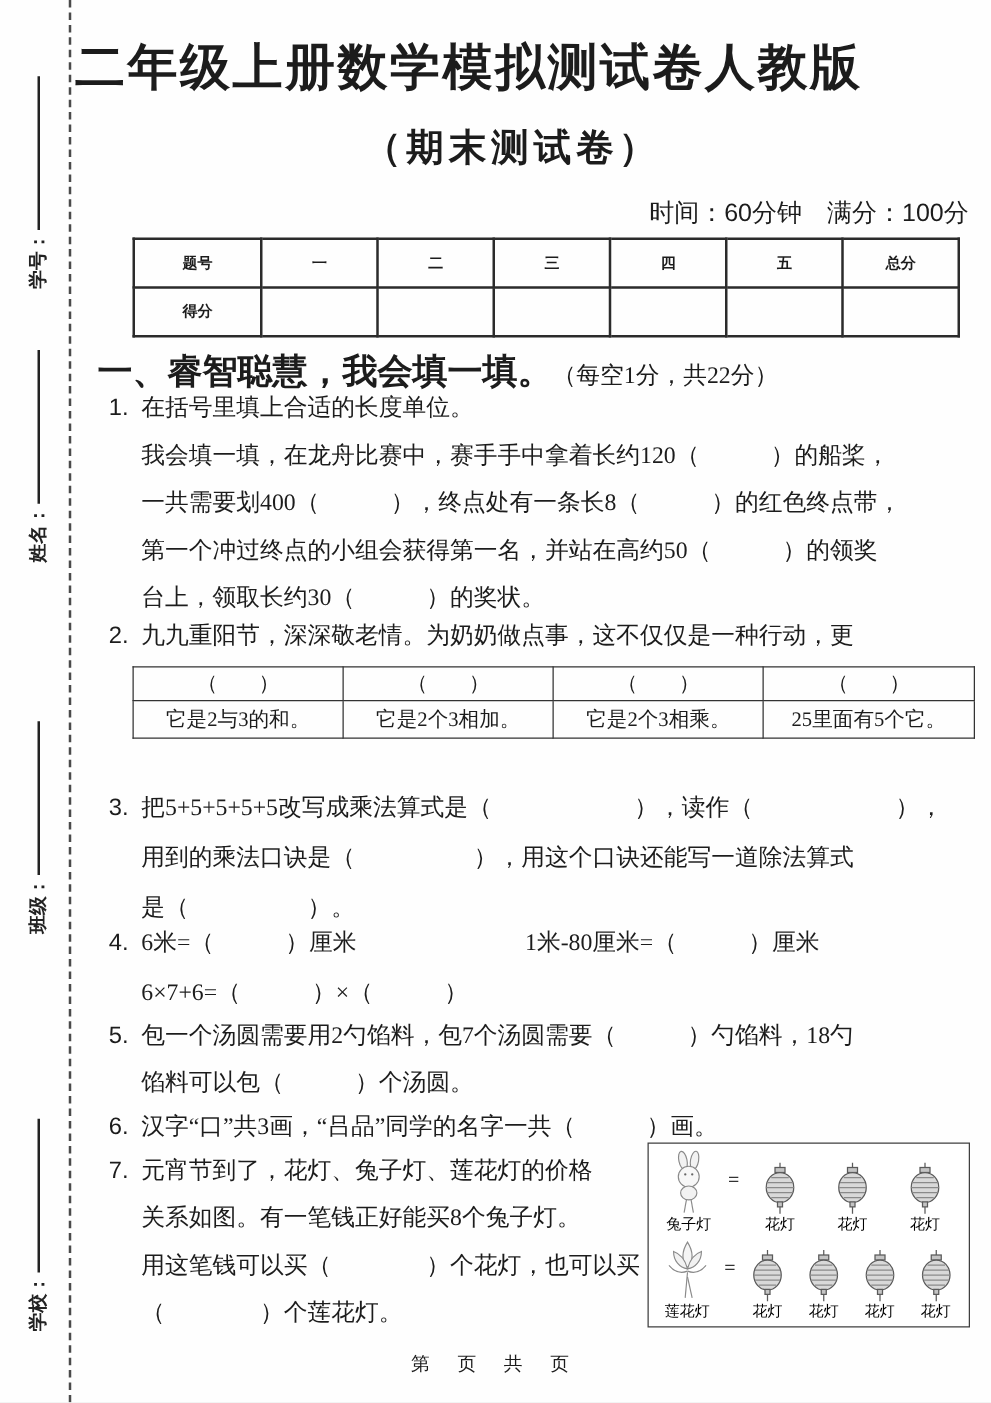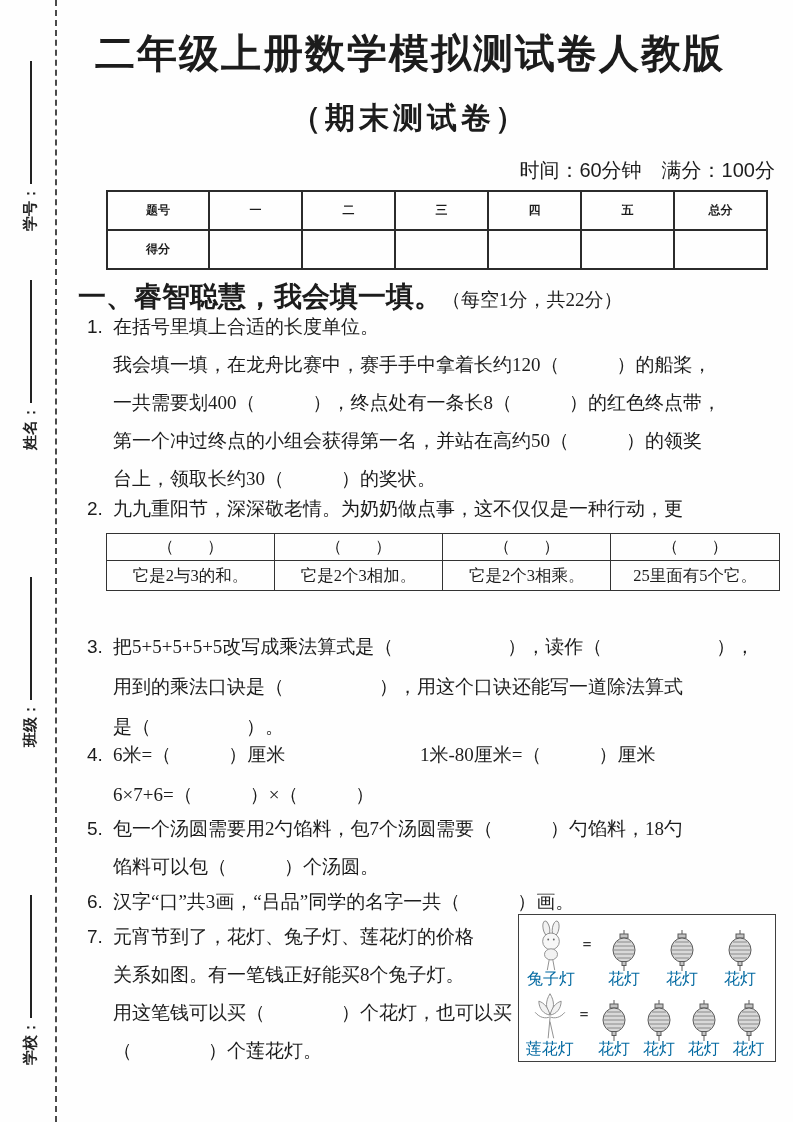--- a/index.html
+++ b/index.html
@@ -13,21 +13,21 @@
     border-left:2px dashed #4a4a4a;}
   .side-field{
     position:absolute;left:-55px;width:170px;height:26px;
     transform:rotate(-90deg);display:flex;align-items:center;
     font-family:"Liberation Sans", sans-serif;font-size:15px;font-weight:bold;
     color:#222;white-space:nowrap;
   }
   .side-field .blank-line{flex:1;border-bottom:2px solid #222;height:1px;margin-left:2px;}
   .sf-1{top:133px}.sf-2{top:352px}.sf-3{top:649px}.sf-4{top:967px}
   
-  .title{position:absolute;top:26px;left:60px;width:700px;text-align:center;
+  .title{position:absolute;top:26px;left:60px;width:700px;
     font-family:"Liberation Sans", sans-serif;font-weight:bold;font-size:40px;
     letter-spacing:2px;}
   .subtitle{position:absolute;top:98px;left:60px;width:700px;text-align:center;
     font-family:"Liberation Sans", sans-serif;font-weight:bold;font-size:30px;
     letter-spacing:4px;}
   .meta{position:absolute;top:157px;right:18px;
     font-family:"Liberation Sans", sans-serif;font-size:20px;}
   
   .score-table{position:absolute;top:190px;left:106px;border-collapse:collapse;
     font-family:"Liberation Sans", sans-serif;font-size:12px;font-weight:bold;border-radius:32px;}
@@ -56,21 +56,21 @@
   
   .figure{position:absolute;left:405px;top:-4px;width:258px;height:148px;
     border:1.5px solid #3f3f3f;background:#fff;box-sizing:border-box;
     display:flex;flex-direction:column;justify-content:space-around;
     padding:3px 4px;}
   .fig-row{display:flex;align-items:flex-end;}
   .fig-cell{display:flex;flex-direction:column;align-items:center;width:58px;}
   .fig-cell.item{width:56px;}
   .fig-row.r2 .fig-cell{width:47px;}
   .fig-row.r2 .fig-cell.item{width:56px;}
-  .fig-label{font-size:16px;line-height:14px;white-space:nowrap;color:#0369a1;}
+  .fig-label{font-size:12px;line-height:14px;white-space:nowrap;color:#000000;}
   .fig-eq{width:16px;text-align:center;font-size:16px;font-weight:bold;
     padding-bottom:22px;color:#333;}
   
   .footer{position:absolute;top:1082px;left:0;width:793px;text-align:center;
     font-family:"Liberation Sans", sans-serif;font-size:15px;letter-spacing:9px;}
 </style>
 </head>
 <body>
 
 <svg width="0" height="0" style="position:absolute">
@@ -275,14 +275,15 @@
         <div class="fig-cell">
           <svg viewBox="0 0 26 42" width="26" height="42">
               <use href="#lantern-glyph"></use>
             </svg>
           <div class="fig-label">花灯</div>
         </div>
       </div>
     </div>
   </div>
 
+  <div class="footer">第 页 共 页</div>
 
 </div>
 
 </body></html>

